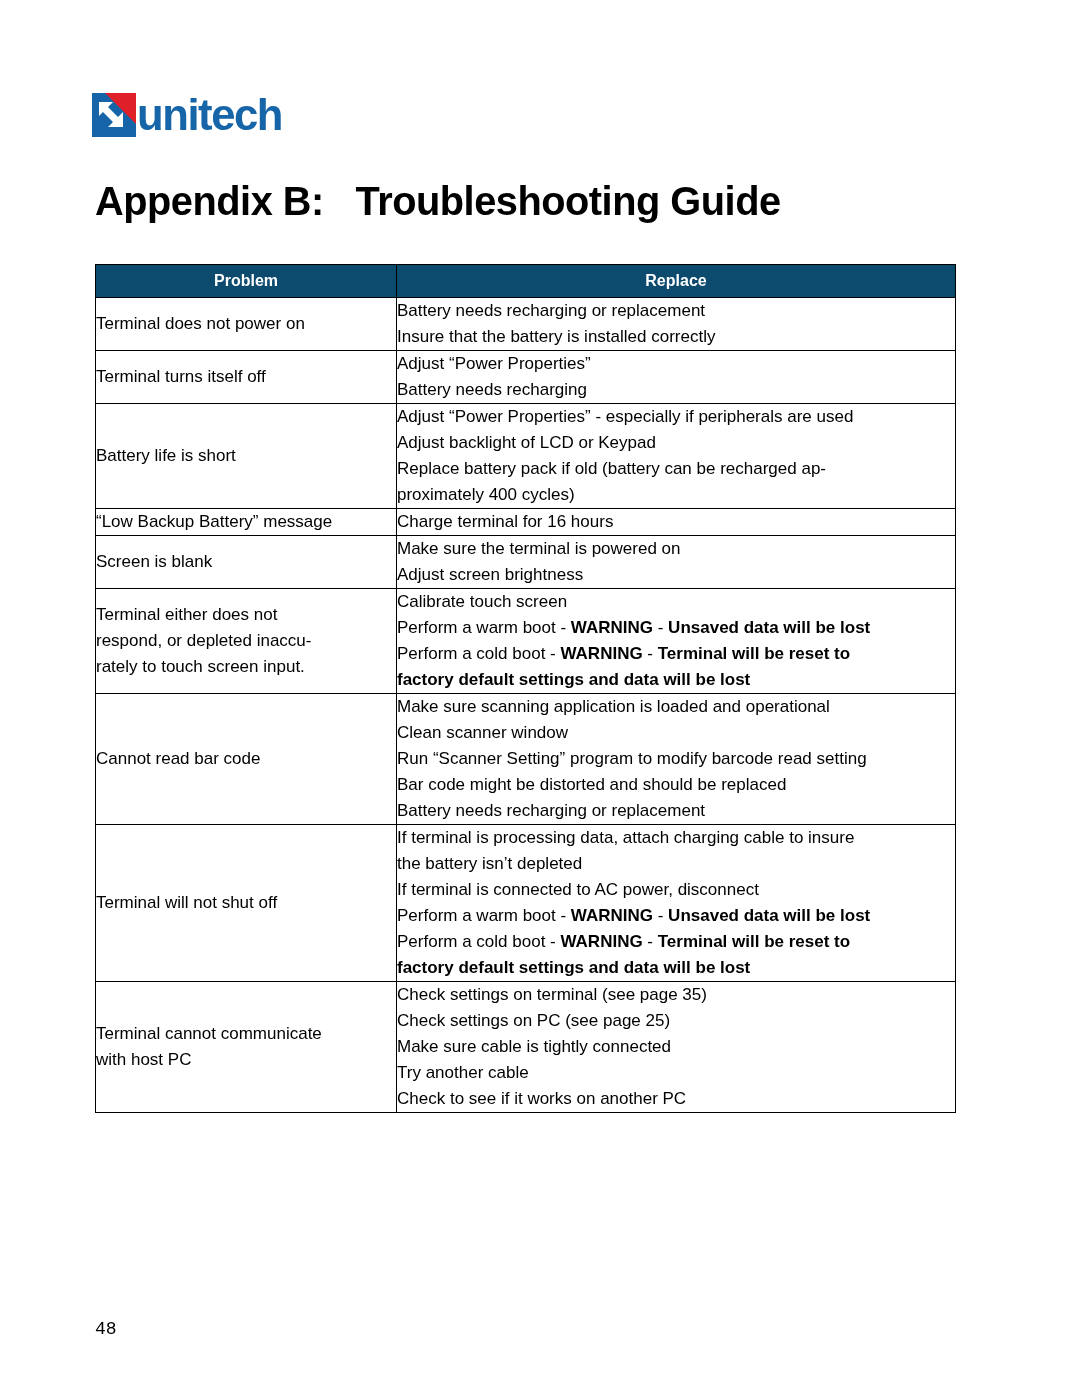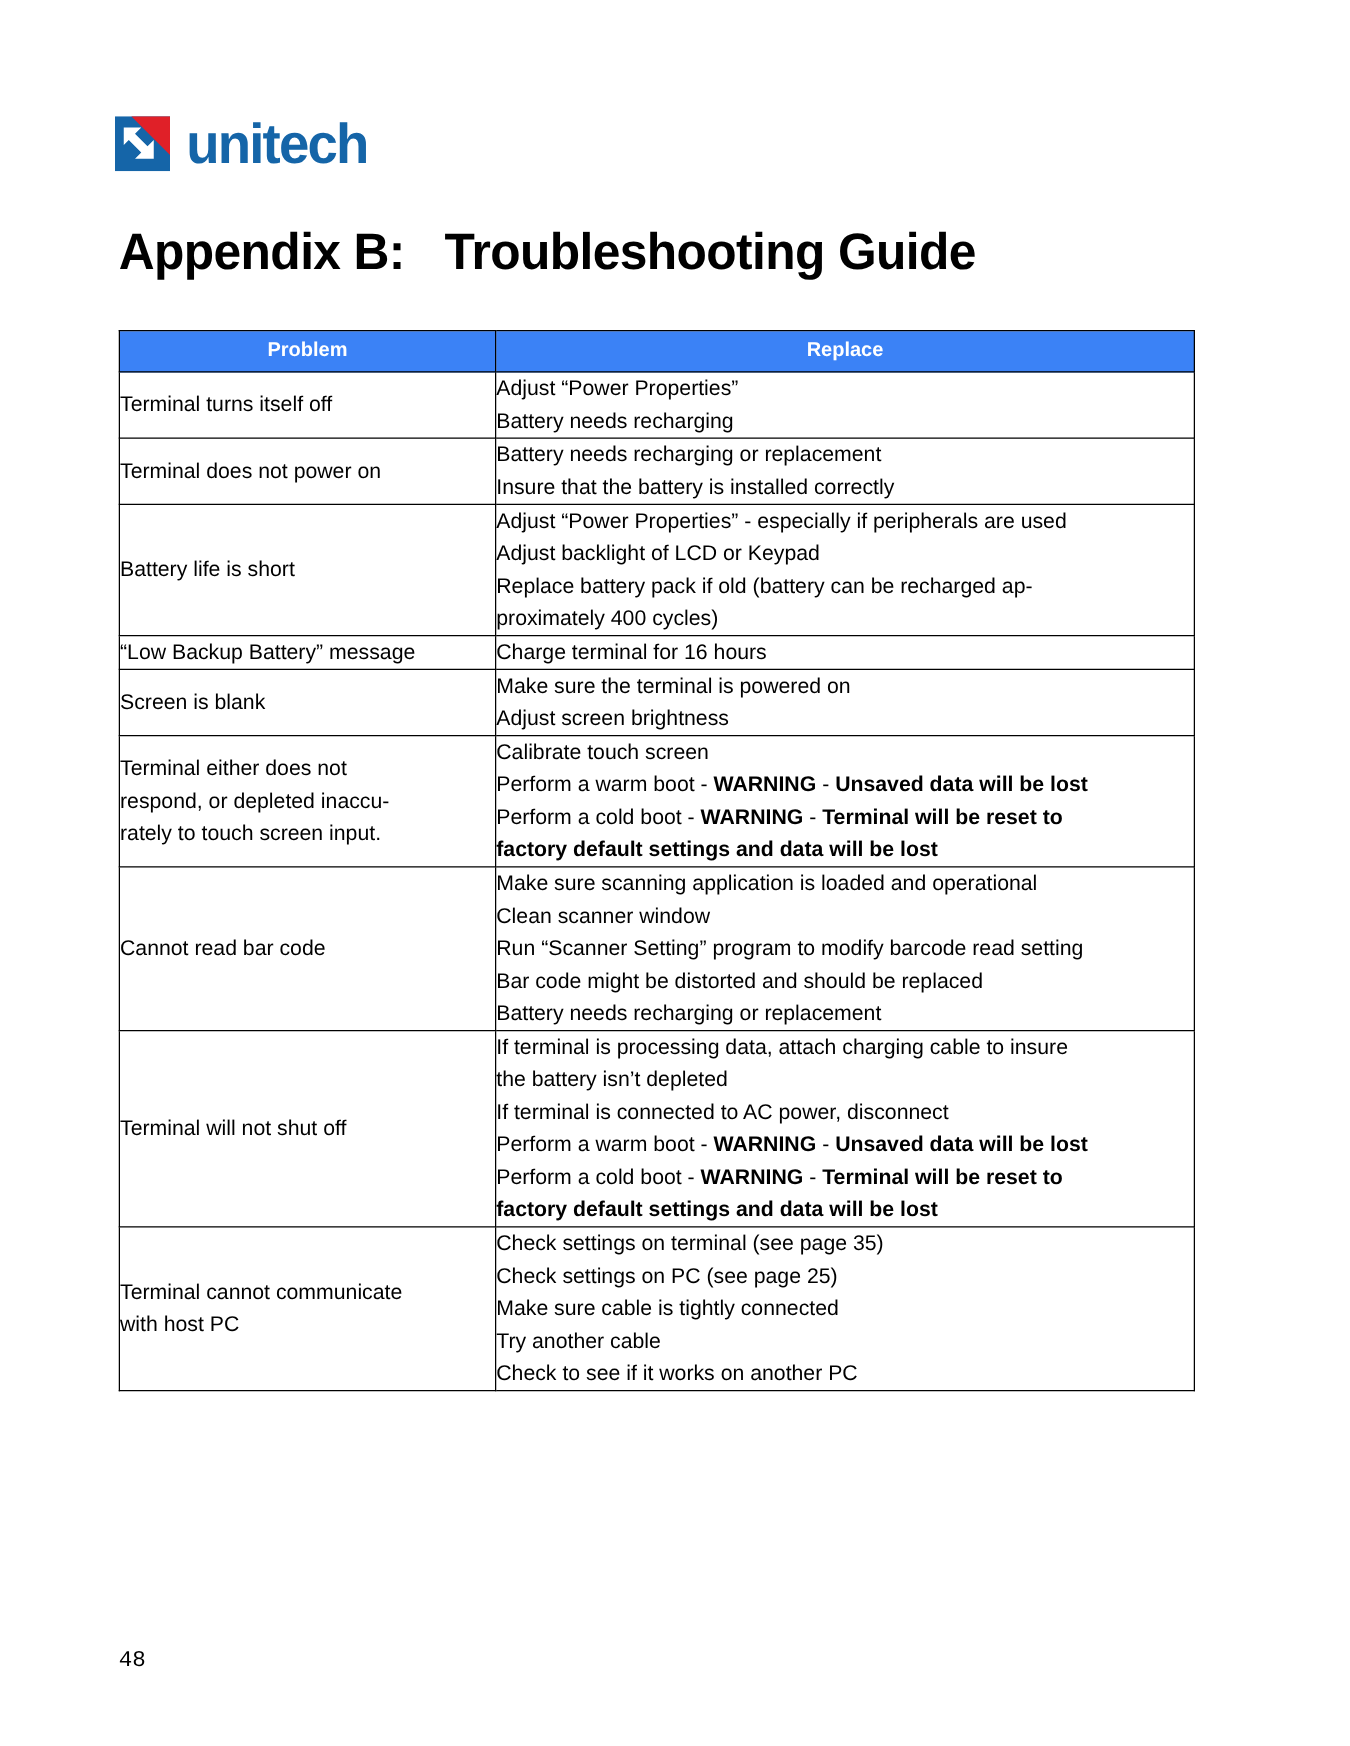--- a/index.html
+++ b/index.html
@@ -24,21 +24,20 @@
     width: 1080px;
     height: 56px;
   }
   .logo {
     position: absolute;
     left: 92px;
     top: 0px;
     height: 50px;
     display: flex;
     align-items: center;
-    gap: 12px;
   }
   .logo-mark {
     width: 44px;
     height: 44px;
     position: relative;
     flex: 0 0 auto;
   }
   .logo-word {
     font-family: "Liberation Sans", sans-serif;
     font-size: 45px;
@@ -99,21 +98,21 @@
     width: 860px;
     table-layout: fixed;
   }
   table.troubleshoot th,
   table.troubleshoot td {
     border: 1.5px solid #000000;
     vertical-align: middle;
     padding: 0;
   }
   table.troubleshoot thead th {
-    background: #3b82f6;
+    background: #0c4a6e;
     color: #ffffff;
     font-size: 16px;
     font-weight: bold;
     text-align: center;
     height: 32px;
     padding: 0 4px;
     border-color: #000000;
   }
   col.c-problem { width: 301px; }
   col.c-solution { width: 559px; }
@@ -170,34 +169,34 @@
     </colgroup>
     <thead>
       <tr>
         <th>Problem</th>
         <th>Replace</th>
       </tr>
     </thead>
     <tbody id="tbody">
         <tr>
           <td class="problem">
+            <span class="prob-line">Terminal does not power on</span>
+          </td>
+          <td class="solution">
+            <span class="sol-line"><span>Battery needs recharging or replacement</span></span>
+            <span class="sol-line"><span>Insure that the battery is installed correctly</span></span>
+          </td>
+        </tr>
+        <tr>
+          <td class="problem">
             <span class="prob-line">Terminal turns itself off</span>
           </td>
           <td class="solution">
             <span class="sol-line"><span>Adjust “Power Properties”</span></span>
             <span class="sol-line"><span>Battery needs recharging</span></span>
-          </td>
-        </tr>
-        <tr>
-          <td class="problem">
-            <span class="prob-line">Terminal does not power on</span>
-          </td>
-          <td class="solution">
-            <span class="sol-line"><span>Battery needs recharging or replacement</span></span>
-            <span class="sol-line"><span>Insure that the battery is installed correctly</span></span>
           </td>
         </tr>
         <tr>
           <td class="problem">
             <span class="prob-line">Battery life is short</span>
           </td>
           <td class="solution">
             <span class="sol-line"><span>Adjust “Power Properties” - especially if peripherals are used</span></span>
             <span class="sol-line"><span>Adjust backlight of LCD or Keypad</span></span>
             <span class="sol-line"><span>Replace battery pack if old (battery can be recharged ap-</span></span>

